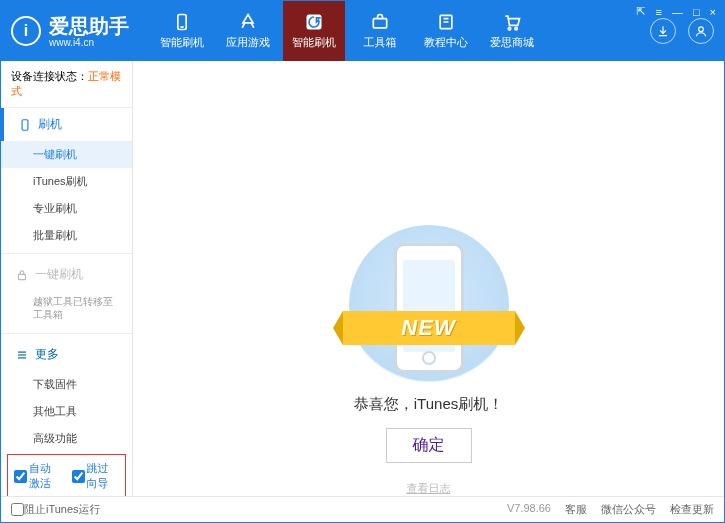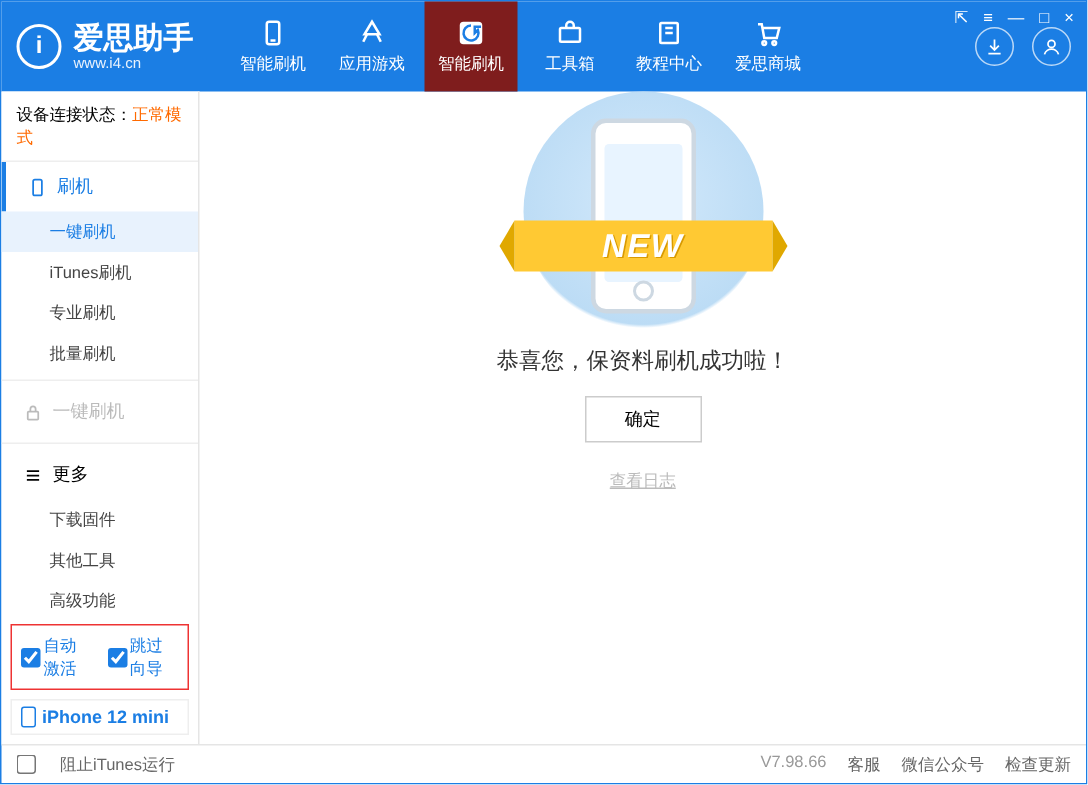--- a/index.html
+++ b/index.html
@@ -20,52 +20,52 @@
 .window-controls { position: absolute; top: 4px; right: 8px; display: flex; gap: 10px; color: #fff; font-size: 11px; align-items: center; }
 .wc-btn { cursor: pointer; }
 .user-area { display: flex; gap: 12px; align-items: center; margin-left: 8px; }
 .circle-btn { width: 26px; height: 26px; border: 1.5px solid rgba(255,255,255,0.7); border-radius: 50%; display: flex; align-items: center; justify-content: center; cursor: pointer; }
 
 .body { flex: 1; display: flex; min-height: 0; }
 .sidebar { width: 132px; border-right: 1px solid #e5e5e5; display: flex; flex-direction: column; background: #fff; overflow: hidden; }
 .status-row { padding: 8px 10px; font-size: 11px; border-bottom: 1px solid #eee; }
 .status-val { color: #ff6a00; }
 .side-section { font-size: 12px; }
-.side-header { display: flex; align-items: center; gap: 6px; padding: 8px 14px; color: #000000; cursor: pointer; }
+.side-header { display: flex; align-items: center; gap: 6px; padding: 8px 14px; color: #0369a1; cursor: pointer; }
 .side-header.top-sel { border-left: 3px solid #1b7ee4; color: #1b7ee4; }
 .side-item { padding: 6px 6px 6px 32px; color: #444; cursor: pointer; font-size: 11px; }
 .side-item.active { background: #e8f2fd; color: #1b7ee4; }
 .side-note { margin: 4px 10px 8px 32px; font-size: 10px; color: #999; line-height: 1.3; }
 .side-hr { border: none; border-top: 1px solid #eee; margin: 4px 0; }
 .side-icon { width: 14px; height: 14px; stroke: currentColor; fill: none; }
 
 .checkbox-row { border: 1.5px solid #e33; margin: 2px 6px; padding: 6px 6px; display: flex; gap: 10px; font-size: 11px; }
 .cb { display: flex; align-items: center; gap: 2px; color: #1b7ee4; }
 .cb input { accent-color: #1b7ee4; }
 
 .device-block { border: 1px solid #eee; margin: 4px 6px; padding: 4px 6px; }
 .device-name { color: #1b7ee4; font-weight: bold; font-size: 12px; display: flex; align-items: center; gap: 4px; }
 .device-phone-icon { width: 10px; height: 14px; border: 1px solid #1b7ee4; border-radius: 2px; }
 
-.main { flex: 1; display: flex; flex-direction: column; align-items: center; justify-content: flex-start; gap: 10px; position: relative; }
+.main { flex: 1; display: flex; flex-direction: column; align-items: center; justify-content: flex-end; gap: 10px; position: relative; }
 .illus { width: 160px; height: 160px; position: relative; }
 .illus-bg { position: absolute; inset: 0; border-radius: 50%; background: radial-gradient(circle at 50% 45%, #d3e9fb 0%, #bcdcf5 70%, #fff 72%); }
 .illus-phone { position: absolute; left: 50%; top: 18px; transform: translateX(-50%); width: 70px; height: 130px; background: #fff; border: 3px solid #cdd8e2; border-radius: 10px; }
 .illus-phone::before { content: ""; position: absolute; left: 6px; right: 6px; top: 14px; bottom: 18px; background: #e8f4ff; border-radius: 3px; }
 .illus-phone::after { content: ""; position: absolute; left: 50%; bottom: 5px; transform: translateX(-50%); width: 10px; height: 10px; border: 2px solid #cdd8e2; border-radius: 50%; }
 .illus-banner { position: absolute; left: -6px; right: -6px; top: 86px; height: 34px; background: #ffc933; display: flex; align-items: center; justify-content: center; color: #fff; font-weight: 900; font-size: 22px; font-style: italic; letter-spacing: 1px; text-shadow: 1px 1px 0 #d99a00; }
 .illus-banner::before, .illus-banner::after { content: ""; position: absolute; top: 0; width: 0; height: 0; border-top: 17px solid transparent; border-bottom: 17px solid transparent; }
 .illus-banner::before { left: -10px; border-right: 10px solid #e0a800; }
 .illus-banner::after { right: -10px; border-left: 10px solid #e0a800; }
 .success-text { font-size: 15px; color: #333; }
-.ok-btn { margin-top: 4px; padding: 6px 26px; border: 1px solid #ccc; background: #fff; cursor: pointer; color: #000000; font-size: 12px; }
+.ok-btn { margin-top: 4px; padding: 6px 26px; border: 1px solid #ccc; background: #fff; cursor: pointer; color: #4c1d95; font-size: 16px; }
 .log-link { margin-top: 8px; font-size: 11px; color: #bbb; text-decoration: underline; cursor: pointer; font-family: Liberation Mono, monospace; }
 
 .bottombar { height: 26px; border-top: 1px solid #e5e5e5; display: flex; align-items: center; padding: 0 10px; font-size: 11px; color: #666; justify-content: space-between; }
-.bb-left { display: flex; align-items: center; gap: 16px; }
+.bb-left { display: flex; align-items: center; gap: 0; }
 .bb-right { display: flex; gap: 14px; }
 .bb-link { cursor: pointer; }
 .version { color: #999; }
 </style>
 </head>
 <body>
 <div class="app">
 
 <div class="titlebar">
   <div class="window-controls">
@@ -164,20 +164,22 @@
     <hr class="side-hr">
 
     <div class="side-section">
       <div class="side-header" style="color:#bbb">
         <svg class="side-icon" viewBox="0 0 24 24" stroke-width="2">
               <rect x="6" y="11" width="12" height="9" rx="1"></rect>
               <path d="M9 11V8a3 3 0 0 1 6 0v3"></path>
             </svg>
         <span>一键刷机</span>
       </div>
+      <div class="side-note">越狱工具已转移至
+工具箱</div>
     </div>
     <hr class="side-hr">
 
     <div class="side-section">
       <div class="side-header">
         <svg class="side-icon" viewBox="0 0 24 24" stroke-width="2">
               <line x1="5" y1="7" x2="19" y2="7"></line>
               <line x1="5" y1="12" x2="19" y2="12"></line>
               <line x1="5" y1="17" x2="19" y2="17"></line>
             </svg>
@@ -207,21 +209,21 @@
 
     </div>
   </div>
 
   <div class="main">
     <div class="illus">
       <div class="illus-bg"></div>
       <div class="illus-phone"></div>
       <div class="illus-banner">NEW</div>
     </div>
-    <div class="success-text">恭喜您，保资料刷机成功啦！</div>
+    <div class="success-text">恭喜您，iTunes刷机！</div>
     <button class="ok-btn">确定</button>
     <span class="log-link">查看日志</span>
   </div>
 </div>
 
 <div class="bottombar">
   <label class="bb-left">
     <input type="checkbox" style="">
     <span>阻止iTunes运行</span>
   </label>

